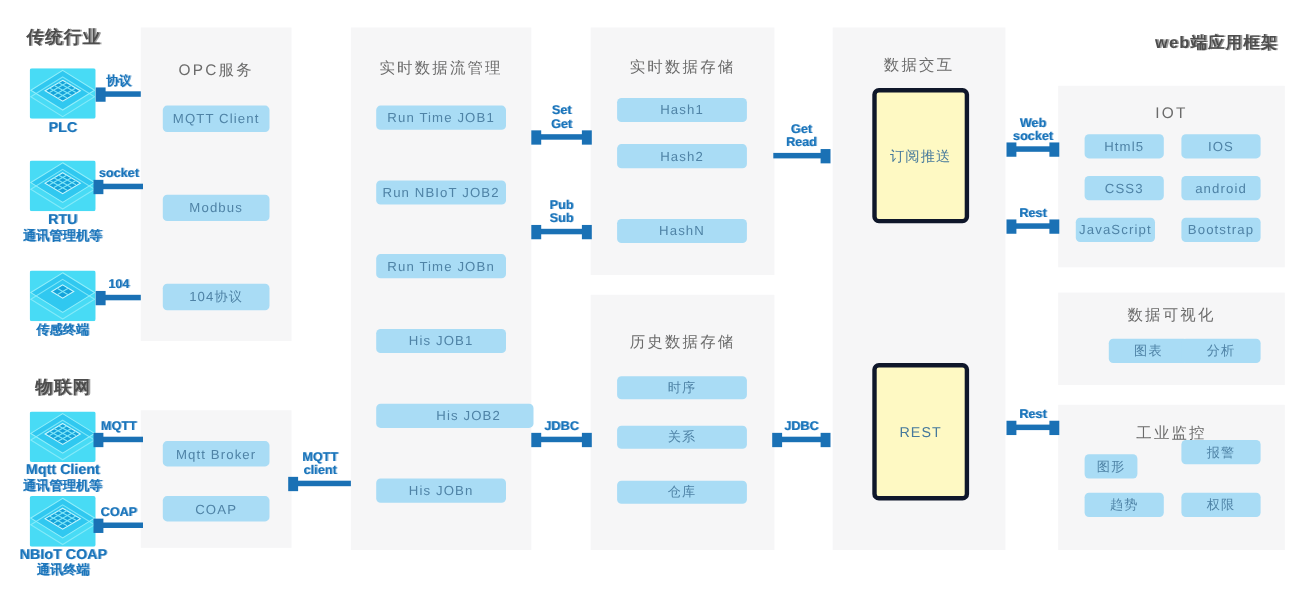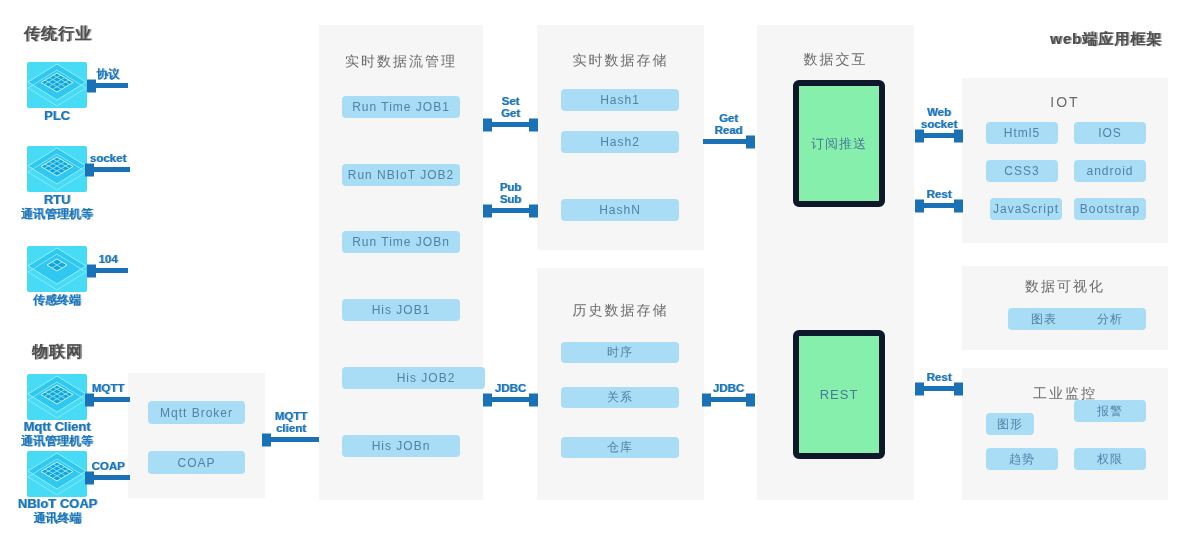--- a/index.html
+++ b/index.html
@@ -8,21 +8,21 @@
 
   .sec-title{position:absolute;font-weight:bold;color:#4d4d4d;font-size:16px;
              text-shadow:1.5px 0 0 rgba(77,77,77,0.55);letter-spacing:1px;white-space:nowrap;}
 
   .panel{position:absolute;background:#f6f6f7;}
   .ptitle{position:absolute;left:0;width:100%;text-align:center;color:#6b6b6b;
           font-size:14px;letter-spacing:2px;white-space:nowrap;}
   .chip{position:absolute;background:#a9dcf5;border-radius:4px;display:flex;
         align-items:center;justify-content:center;color:#4f83a6;font-size:12px;
         letter-spacing:1px;white-space:nowrap;}
-  .bigbox{position:absolute;background:#86efac;border:6px solid #0f172a;border-radius:6px;
+  .bigbox{position:absolute;background:#fef9c3;border:4px solid #0f172a;border-radius:6px;
           display:flex;align-items:center;justify-content:center;color:#46799c;
           font-size:13px;letter-spacing:1px;}
 
   .device-icon{position:absolute;width:60px;height:46px;}
   .dev-label{position:absolute;text-align:center;color:#1b75bb;font-weight:bold;
              font-size:13px;text-shadow:1px 0 0 rgba(27,117,187,0.5);white-space:nowrap;}
   .dev-sub{font-size:12px;}
 
   .connwrap{position:absolute;display:flex;flex-direction:column;align-items:center;}
   .clabel{color:#1b75bb;font-weight:bold;font-size:11.5px;line-height:12px;
@@ -83,20 +83,26 @@
   <svg class="device-icon" style="left:27px;top:451px;" viewBox="0 0 60 46">
       <rect width="60" height="46" rx="2" fill="#48DBF5"></rect>
       <polygon points="30,2 59,20 30,38 1,20" fill="#30C8F0" stroke="#90EEFA" stroke-width="1"></polygon>
       <polygon points="30,8 59,26 30,44 1,26" fill="none" stroke="#90EEFA" stroke-width="1" opacity="0.8"></polygon>
       <polygon points="30,11 46,20.5 30,30 14,20.5" fill="#14A3DA" stroke="#C8F6FD" stroke-width="1"></polygon>
       <path d="M22,15.5 38,24.5 M26,13 42,22 M18,18 34,27 M38,15.5 22,24.5 M34,13 18,22 M42,18 26,27" stroke="#7FE6F8" stroke-width="1" fill="none"></path>
     </svg>
   <div class="dev-label" style="left:0px;top:496px;width:115px;">NBIoT COAP</div>
   <div class="dev-label dev-sub" style="left:0px;top:510px;width:115px;">通讯终端</div>
 
+  <div class="panel" style="left:128px;top:25px;width:137px;height:285px;">
+    <div class="ptitle" style="top:30px;">OPC服务</div>
+    <div class="chip" style="left:20px;top:71px;width:97px;height:24px;">MQTT Client</div>
+    <div class="chip" style="left:20px;top:152px;width:97px;height:24px;">Modbus</div>
+    <div class="chip" style="left:20px;top:233px;width:97px;height:24px;">104协议</div>
+  </div>
 
   <div class="panel" style="left:128px;top:373px;width:137px;height:125px;">
     <div class="chip" style="left:20px;top:28px;width:97px;height:23px;">Mqtt Broker</div>
     <div class="chip" style="left:20px;top:78px;width:97px;height:23px;">COAP</div>
   </div>
 
   <div class="panel" style="left:319px;top:25px;width:164px;height:475px;">
     <div class="ptitle" style="top:28px;">实时数据流管理</div>
     <div class="chip" style="left:23px;top:71px;width:118px;height:22px;">Run Time JOB1</div>
     <div class="chip" style="left:23px;top:139px;width:118px;height:22px;">Run NBIoT JOB2</div>
@@ -125,21 +131,21 @@
     <div class="bigbox" style="left:36px;top:55px;width:80px;height:115px;">订阅推送</div>
     <div class="bigbox" style="left:36px;top:305px;width:80px;height:117px;">REST</div>
   </div>
 
   <div class="panel" style="left:962px;top:78px;width:206px;height:165px;">
     <div class="ptitle" style="top:16px;">IOT</div>
     <div class="chip" style="left:24px;top:44px;width:72px;height:22px;">Html5</div>
     <div class="chip" style="left:112px;top:44px;width:72px;height:22px;">IOS</div>
     <div class="chip" style="left:24px;top:82px;width:72px;height:22px;">CSS3</div>
     <div class="chip" style="left:112px;top:82px;width:72px;height:22px;">android</div>
-    <div class="chip" style="left:28px;top:120px;width:72px;height:22px;">JavaScript</div>
+    <div class="chip" style="left:16px;top:120px;width:72px;height:22px;">JavaScript</div>
     <div class="chip" style="left:112px;top:120px;width:72px;height:22px;">Bootstrap</div>
   </div>
 
   <div class="panel" style="left:962px;top:266px;width:206px;height:84px;">
     <div class="ptitle" style="top:12px;">数据可视化</div>
     <div class="chip" style="left:24px;top:42px;width:72px;height:22px;margin-left:22px;">图表</div>
     <div class="chip" style="left:112px;top:42px;width:72px;height:22px;">分析</div>
   </div>
 
   <div class="panel" style="left:962px;top:368px;width:206px;height:132px;">

